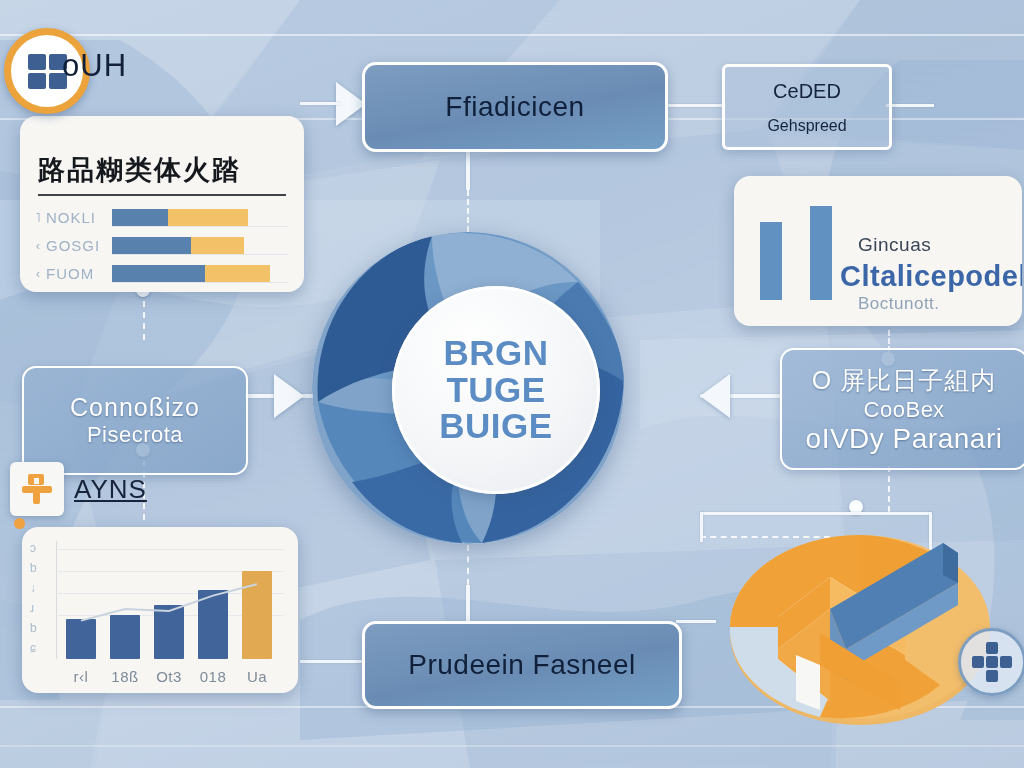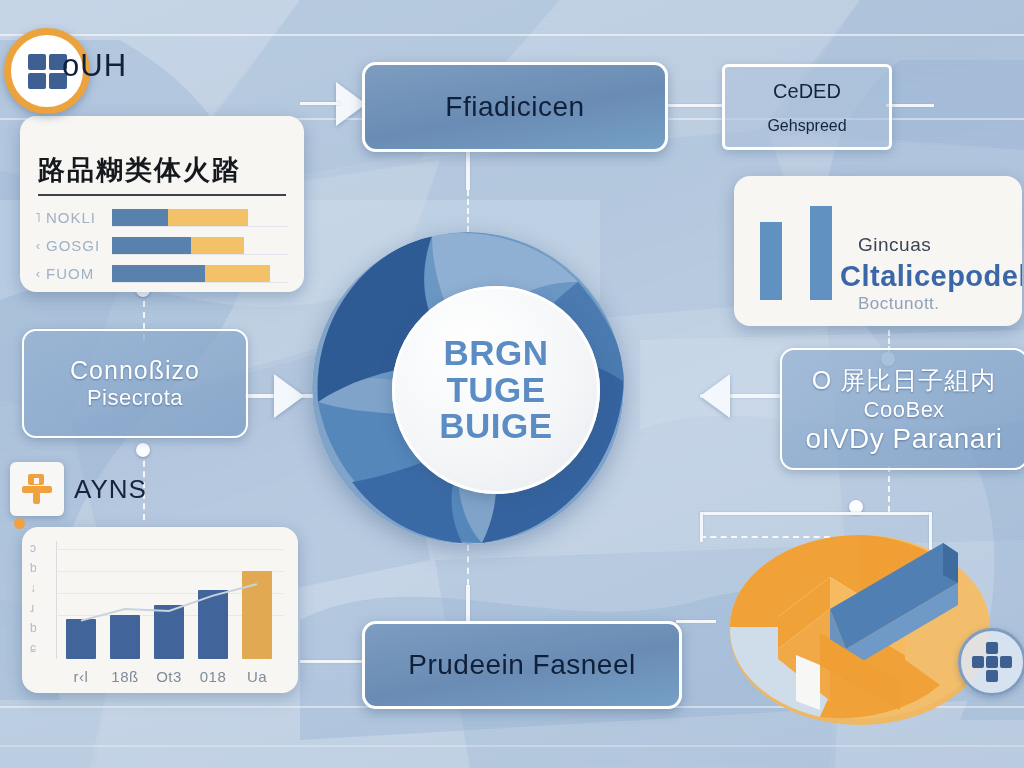--- a/index.html
+++ b/index.html
@@ -219,21 +219,21 @@
 
   <div class="pbox" style="left:362px;top:621px;width:314px;height:82px;">
     <span>Prudeein Fasneel</span>
   </div>
 
   <div class="pbox-ghost" style="left:722px;top:64px;width:164px;height:80px;">
     <span>CeDED</span>
     <span class="l2">Gehspreed</span>
   </div>
 
-  <div class="sbox" style="left:22px;top:329px;width:222px;height:105px;">
+  <div class="sbox" style="left:22px;top:366px;width:222px;height:105px;">
     <div class="t1">Connoßizo</div>
     <div class="t2">Pisecrota</div>
   </div>
 
   <div class="sbox" style="left:780px;top:348px;width:244px;height:118px;">
     <div class="t1">O 屏比日子組内</div>
     <div class="t2">CooBех</div>
     <div class="t3">oIVDy Paranari</div>
   </div>
 
@@ -353,21 +353,21 @@
   <div class="badge-label" style="left:62px;top:48px;">oUH</div>
 
   <div class="tile" style="left:10px;top:462px;">
     <svg width="34" height="34" viewBox="0 0 34 34">
       <rect x="8" y="2" width="16" height="11" rx="2" fill="#efa23f"></rect>
       <rect x="2" y="14" width="30" height="7" rx="2" fill="#efa23f"></rect>
       <rect x="13" y="20" width="7" height="12" rx="2" fill="#efa23f"></rect>
       <rect x="14" y="6" width="5" height="6" fill="#f7f7f5"></rect>
     </svg>
   </div>
-  <div class="tile-label" style="left:74px;top:474px;">AYNS</div>
+  <div class="tile-label" style="left:74px;top:474px;text-decoration:underline;">AYNS</div>
   <div class="small-dot" style="left:14px;top:518px;"></div>
 
   <div class="plus-badge" style="left:958px;top:628px;">
     <div class="plus-grid">
       <i class="off"></i>
         <i class="on"></i>
         <i class="off"></i>
       <i class="on"></i>
         <i class="on"></i>
         <i class="on"></i>

